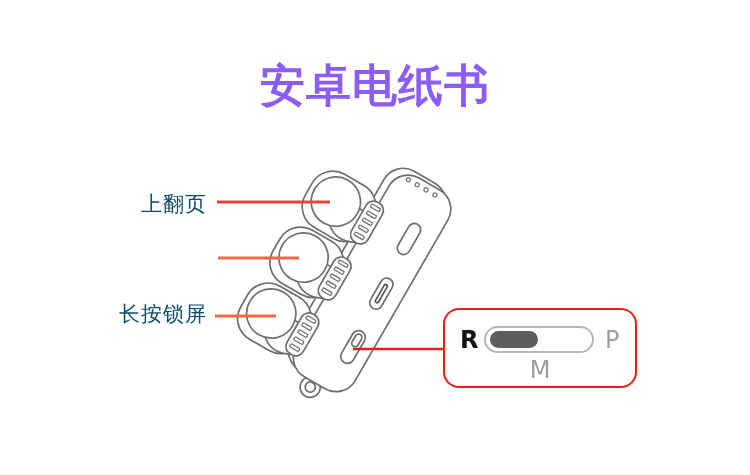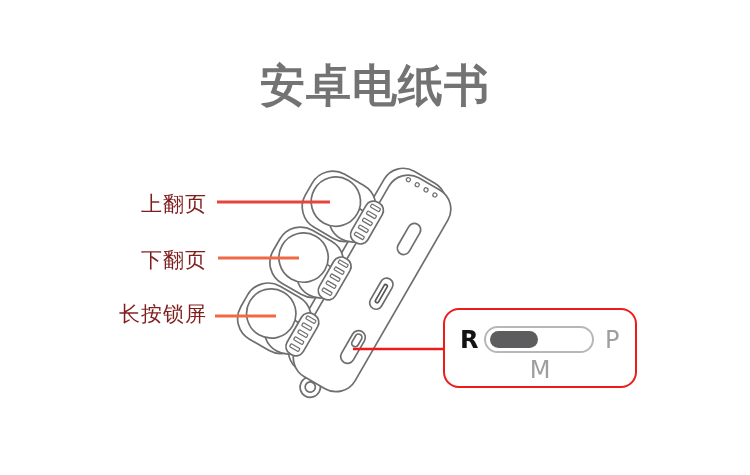--- a/index.html
+++ b/index.html
@@ -2,25 +2,25 @@
 <html><head>
 <meta charset="utf-8">
 <style>
   html,body{margin:0;padding:0;background:#ffffff;}
   .stage{
     position:relative;width:750px;height:475px;background:#ffffff;overflow:hidden;
     font-family:"DejaVu Sans","Liberation Sans",sans-serif;
   }
   .title{
     position:absolute;left:0;top:56px;width:750px;text-align:center;
-    font-size:45px;font-weight:900;letter-spacing:1px;color:#737373;margin:0;
+    font-size:45px;font-weight:900;letter-spacing:1px;color:#8b5cf6;margin:0;
   }
   .side-label{
     position:absolute;left:0;width:207px;text-align:right;
-    font-size:21px;letter-spacing:1px;color:#7f1d1d;white-space:nowrap;
+    font-size:21px;letter-spacing:1px;color:#0c4a6e;white-space:nowrap;
   }
   .lbl-1{top:190px;}
   .lbl-2{top:246px;}
   .lbl-3{top:300px;}
   .fig{position:absolute;left:0;top:0;width:750px;height:475px;}
   .callout{
     position:absolute;left:443px;top:308px;width:194px;height:80px;
     border:2.5px solid #ed1c1c;border-radius:16px;background:#ffffff;
     box-sizing:border-box;
   }
@@ -38,21 +38,20 @@
   }
 </style>
 </head>
 <body>
 
 <div class="stage">
 
   <h1 class="title">安卓电纸书</h1>
 
   <div class="side-label lbl-1">上翻页</div>
-  <div class="side-label lbl-2">下翻页</div>
   <div class="side-label lbl-3">长按锁屏</div>
 
   <svg class="fig" viewBox="0 0 750 475">
 
     <g transform="translate(400,167) rotate(30) scale(0.85)" fill="#ffffff" stroke="#6e6e6e" stroke-width="2" stroke-linejoin="round">
 
       <g>
         <circle cx="38" cy="277" r="12"></circle>
         <circle cx="38" cy="277" r="6"></circle>
       </g>

